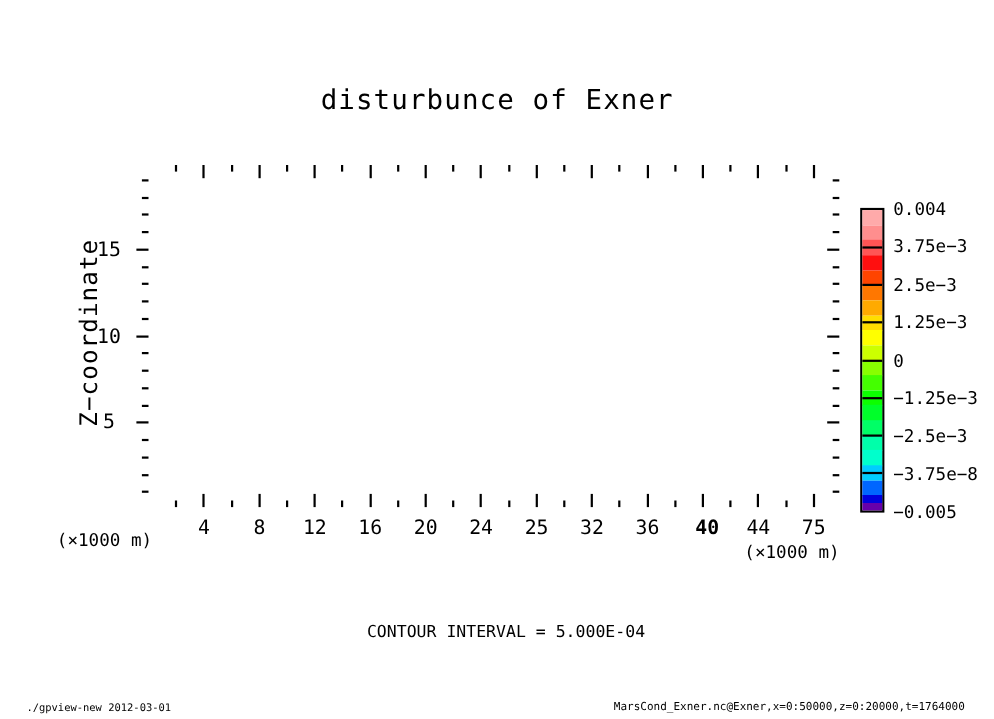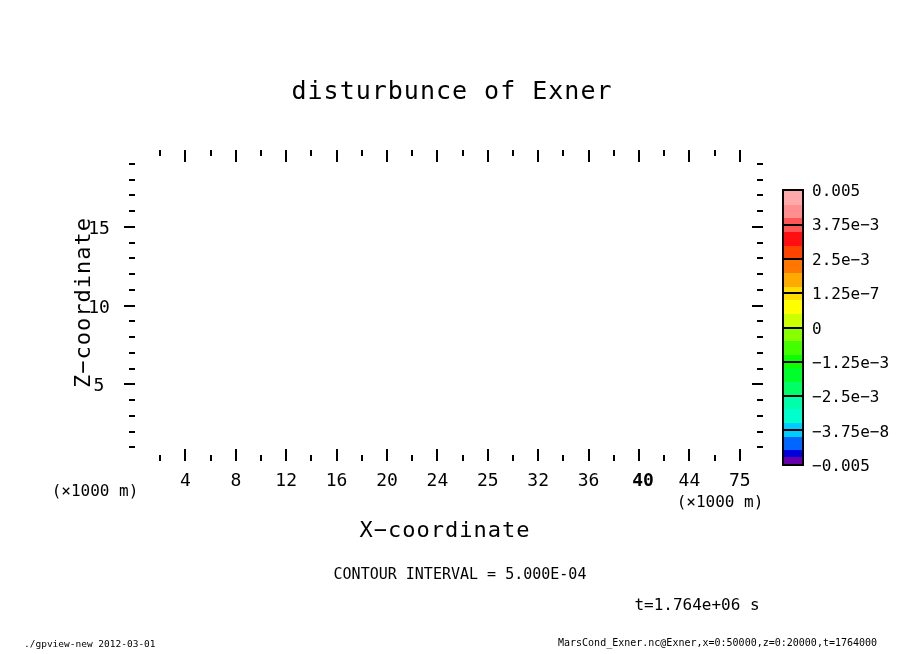--- a/index.html
+++ b/index.html
@@ -34,21 +34,20 @@
 <body>
 
 <div id="stage">
 
   <div class="abs" id="chart-title">disturbunce of Exner</div>
 
 
   <div id="ticks-layer"></div>
   <div id="tick-labels-layer"></div>
 
-  <div class="abs" id="x-axis-label">X−coordinate</div>
   <div class="abs" id="z-axis-label">Z−coordinate</div>
   <div class="abs" id="x-axis-unit">(×1000 m)</div>
   <div class="abs" id="z-axis-unit">(×1000 m)</div>
 
   <div class="abs" id="colorbar">
       <div class="cb-stripe" style="top: 0px; height: 14.15px; background: rgb(255, 170, 170);"></div>
       <div class="cb-stripe" style="top: 13.65px; height: 14.15px; background: rgb(255, 142, 142);"></div>
       <div class="cb-stripe" style="top: 27.3px; height: 14.15px; background: rgb(255, 85, 85);"></div>
       <div class="cb-stripe" style="top: 40.95px; height: 14.15px; background: rgb(255, 15, 15);"></div>
       <div class="cb-stripe" style="top: 54.6px; height: 14.15px; background: rgb(255, 68, 0);"></div>
@@ -71,21 +70,20 @@
       <div class="cb-line" style="top: 67.25px;"></div>
       <div class="cb-line" style="top: 101.375px;"></div>
       <div class="cb-line" style="top: 135.5px;"></div>
       <div class="cb-line" style="top: 169.625px;"></div>
       <div class="cb-line" style="top: 203.75px;"></div>
       <div class="cb-line" style="top: 237.875px;"></div>
     </div>
   <div id="colorbar-labels"></div>
 
   <div class="abs" id="contour-interval-text">CONTOUR INTERVAL = 5.000E-04</div>
-  <div class="abs" id="time-stamp">t=1.764e+06 s</div>
 
   <div class="abs" id="footer-command">./gpview-new  2012-03-01</div>
   <div class="abs" id="footer-datasource">MarsCond_Exner.nc@Exner,x=0:50000,z=0:20000,t=1764000</div>
 
 <div class="tick" style="left: 159px; top: 150px; width: 2px; height: 6px;"></div>
     <div class="tick" style="left: 159px; top: 455px; width: 2px; height: 6px;"></div>
     <div class="tick" style="left: 184px; top: 150px; width: 2px; height: 12px;"></div>
     <div class="tick" style="left: 184px; top: 449px; width: 2px; height: 12px;"></div>
     <div class="tick" style="left: 210px; top: 150px; width: 2px; height: 6px;"></div>
     <div class="tick" style="left: 210px; top: 455px; width: 2px; height: 6px;"></div>
@@ -177,22 +175,22 @@
     <div class="x-tick-label" style="left: 437.4px;">24</div>
     <div class="x-tick-label" style="left: 487.8px;">25</div>
     <div class="x-tick-label" style="left: 538.2px;">32</div>
     <div class="x-tick-label" style="left: 588.6px;">36</div>
     <div class="x-tick-label" style="left: 643px; font-weight: bold;">40</div>
     <div class="x-tick-label" style="left: 689.4px;">44</div>
     <div class="x-tick-label" style="left: 739.8px;">75</div>
     <div class="z-tick-label" style="left: 69px; top: 384.25px;">5</div>
     <div class="z-tick-label" style="left: 69px; top: 305.5px;">10</div>
     <div class="z-tick-label" style="left: 69px; top: 226.75px;">15</div>
-    <div class="cb-label" style="top: 190px;">0.005</div>
+    <div class="cb-label" style="top: 190px;">0.004</div>
     <div class="cb-label" style="top: 224.375px;">3.75e−3</div>
     <div class="cb-label" style="top: 258.75px;">2.5e−3</div>
-    <div class="cb-label" style="top: 293.125px;">1.25e−7</div>
+    <div class="cb-label" style="top: 293.125px;">1.25e−3</div>
     <div class="cb-label" style="top: 327.5px;">0</div>
     <div class="cb-label" style="top: 361.875px;">−1.25e−3</div>
     <div class="cb-label" style="top: 396.25px;">−2.5e−3</div>
     <div class="cb-label" style="top: 430.625px;">−3.75e−8</div>
     <div class="cb-label" style="top: 465px;">−0.005</div>
   </div>
 
 </body></html>

